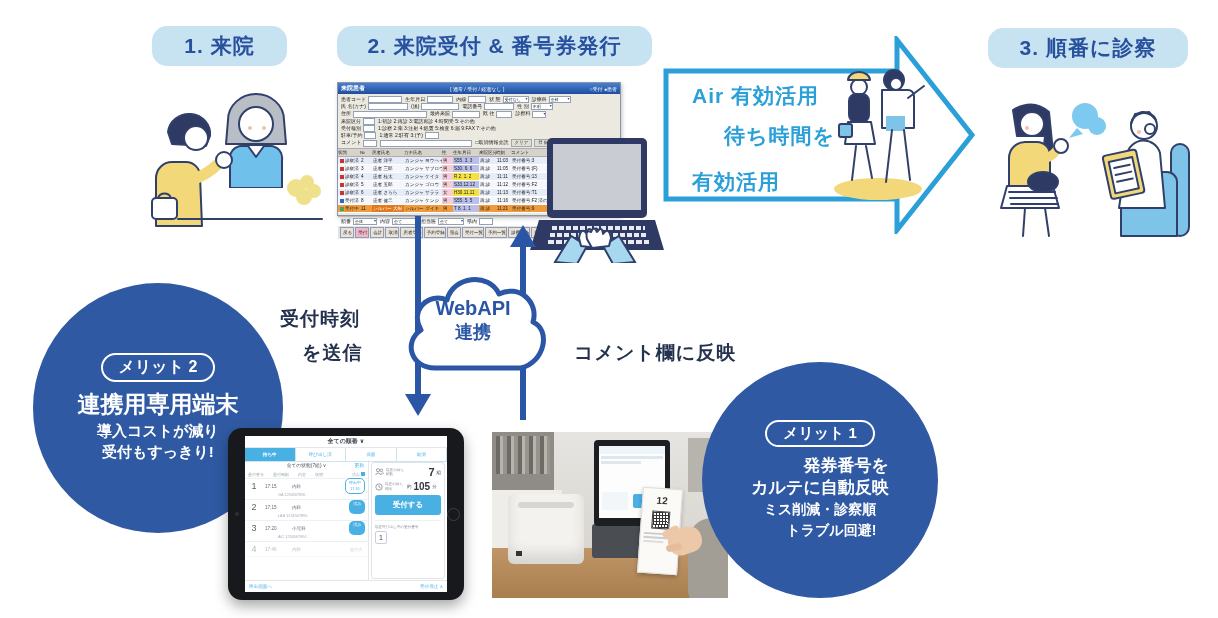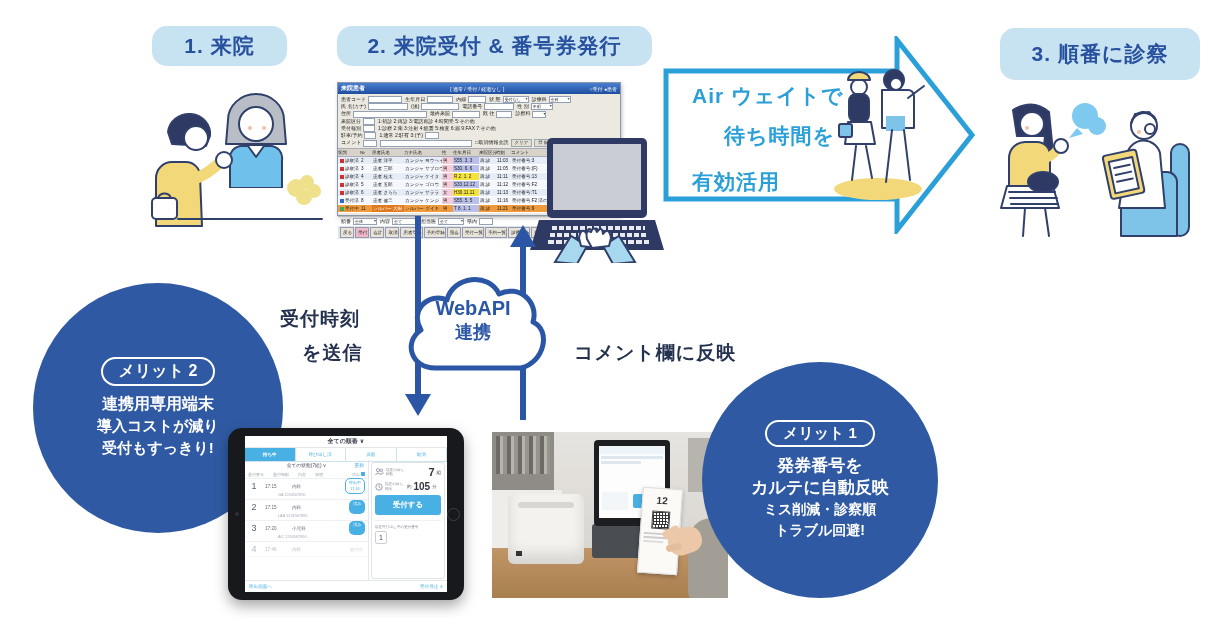--- a/index.html
+++ b/index.html
@@ -111,36 +111,36 @@
              display:flex;align-items:center;justify-content:center;color:#445;}
   #tbottom{position:absolute;left:0;right:0;bottom:0;height:11px;border-top:1px solid #e3e7ea;display:flex;
            align-items:center;justify-content:space-between;padding:0 4px;font-size:4.6px;color:#49b0e4;}
 
   
   #photo{position:absolute;left:492px;top:432px;width:236px;height:166px;overflow:hidden;background:#d9d6d1;z-index:2;}
   .ph{position:absolute;}
 
   
   #merit2{left:33px;top:283px;width:250px;height:250px;z-index:3;}
-  #merit1{left:702px;top:362px;width:236px;height:236px;z-index:3;}
+  #merit1{left:702px;top:362px;width:236px;height:236px;z-index:3;text-align:right;}
 
   svg{display:block;}
 </style>
 </head>
 <body>
 
 <div id="canvas">
 
   <div class="step-badge" style="left:152px;top:26px;width:135px;height:40px;">
     <span>1. 来院</span>
   </div>
   <div class="step-badge" style="left:337px;top:26px;width:315px;height:40px;">
     <span>2. 来院受付 &amp; 番号券発行</span>
   </div>
-  <div class="step-badge" style="left:988px;top:28px;width:200px;height:52px;margin-left:12px;">
+  <div class="step-badge" style="left:988px;top:28px;width:200px;height:40px;">
     <span>3. 順番に診察</span>
   </div>
 
   <svg class="abs" style="left:132px;top:76px;" width="195" height="160" viewBox="0 0 195 160">
     <g stroke="#31406b" stroke-width="2" stroke-linecap="round" stroke-linejoin="round">
       <path d="M96 44 a28 26 0 0 1 56 0 l2 24 h-60 z" fill="#b9bdc6"></path>
       <circle cx="124" cy="48" r="17" fill="#fff"></circle>
       <path d="M98 112 v-28 a12 12 0 0 1 12-14 h28 a12 12 0 0 1 12 14 v28 z" fill="#6fc0ea"></path>
       <path d="M116 70 l8 11 8-11" fill="#fff"></path>
       <path d="M36 56 a21 20 0 1 1 42 4 l-4 10 -34 -2 z" fill="#2e3a63"></path>
@@ -319,21 +319,21 @@
     </g>
     <g fill="#fff" stroke="#31406b" stroke-width="2" stroke-linejoin="round">
       <path d="M54 100 q2 -12 8 -4 q1 -9 6 -2 q3 -7 6 0 q6 -3 4 7 l-5 9 -17 -2 z"></path>
       <path d="M86 100 q-2 -12 -8 -4 q-1 -9 -6 -2 q-3 -7 -6 0 q-6 -3 -4 7 l5 9 17 -2 z"></path>
     </g>
   </svg>
 
   <svg class="abs" style="left:663px;top:36px;" width="314" height="198" viewBox="0 0 314 198">
     <path d="M3 35 H234 V4 L309 99 L234 194 V163 H3 Z" fill="#fff" stroke="#2b9fd8" stroke-width="5" stroke-linejoin="miter"></path>
   </svg>
-  <div class="arrow-line" style="left:692px;top:82px;">Air ウェイトで</div>
+  <div class="arrow-line" style="left:692px;top:82px;">Air 有効活用</div>
   <div class="arrow-line" style="left:692px;top:122px;margin-left:32px;">待ち時間を</div>
   <div class="arrow-line" style="left:692px;top:162px;margin-top:6px;">有効活用</div>
 
   <svg class="abs" style="left:828px;top:62px;" width="100" height="142" viewBox="0 0 100 142">
     <ellipse cx="50" cy="127" rx="44" ry="11" fill="#f2d878"></ellipse>
     <g stroke="#31406b" stroke-width="2" stroke-linecap="round" stroke-linejoin="round">
       <circle cx="31" cy="25" r="8" fill="#fff"></circle>
       <path d="M20 18 a11 8 0 0 1 22 0 z" fill="#f2d878"></path>
       <rect x="21" y="32" width="20" height="28" rx="7" fill="#2e3a63"></rect>
       <path d="M20 60 h23 l4 22 h-30 z" fill="#fff"></path>
@@ -397,21 +397,21 @@
   </svg>
   <div class="cloud-text" style="left:395px;top:296px;width:156px;font-size:20px;z-index:3;">WebAPI</div>
   <div class="cloud-text" style="left:395px;top:322px;width:156px;font-size:18px;z-index:3;">連携</div>
 
   <div class="flow-label" style="left:280px;top:306px;">受付時刻</div>
   <div class="flow-label" style="left:302px;top:340px;">を送信</div>
   <div class="flow-label" style="left:574px;top:340px;">コメント欄に反映</div>
 
   <div id="merit2" class="merit-circle">
     <div class="merit-pill" style="font-size:16px;">メリット 2</div>
-    <div class="merit-title" style="font-size:16px;">
+    <div class="merit-title" style="font-size:23px;">
       <div>連携用専用端末</div>
     </div>
     <div class="merit-sub" style="font-size:15px;">
       <div>導入コストが減り</div>
       <div>受付もすっきり!</div>
     </div>
   </div>
 
   <div id="merit1" class="merit-circle">
     <div class="merit-pill" style="font-size:15px;">メリット 1</div>

